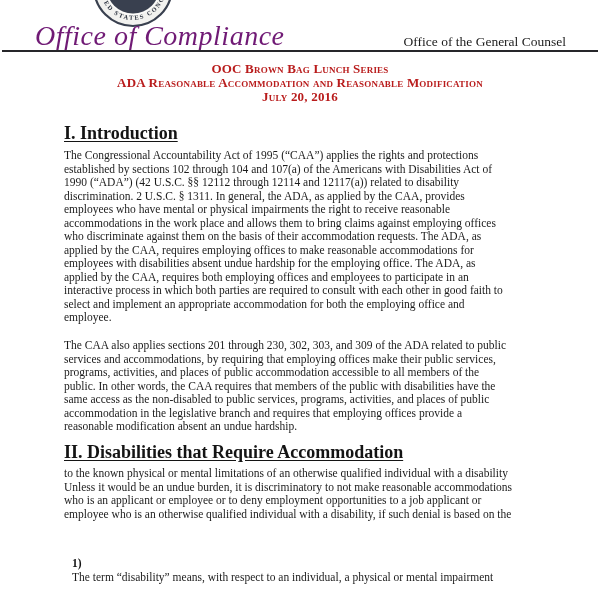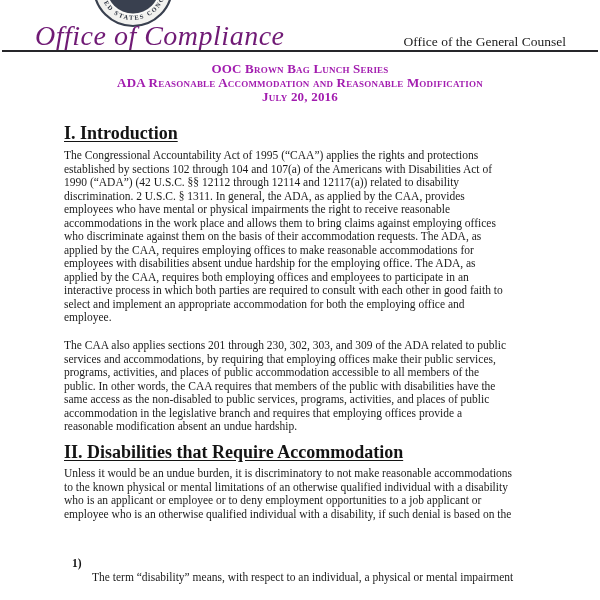--- a/index.html
+++ b/index.html
@@ -17,37 +17,37 @@
     position:absolute;right:34px;top:35px;font-size:13.5px;line-height:14px;
     color:#1b1b1b;white-space:nowrap;
   }
   #header-rule{
     position:absolute;left:2px;top:50px;width:596px;height:2px;background:#26262a;
   }
   
   #title-block{
     position:absolute;left:0;top:62px;width:600px;text-align:center;
     font-weight:bold;font-variant:small-caps;font-size:13px;line-height:14px;
-    color:#a21caf;letter-spacing:0.2px;
+    color:#b91c1c;letter-spacing:0.2px;
   }
   #title-block .t-line{white-space:nowrap;}
   
   .sec-heading{
     position:absolute;left:64px;font-size:18px;line-height:14px;font-weight:bold;
     text-decoration:underline;text-underline-offset:2px;color:#141414;white-space:nowrap;
   }
   .para{
     position:absolute;left:64px;font-size:11.5px;line-height:13.5px;color:#1b1b1b;
   }
   .para .tline{white-space:nowrap;}
   
   #item1{position:absolute;left:72px;top:556px;font-size:11.5px;line-height:14px;}
   #item1 .item-head{display:flex;font-weight:bold;color:#141414;}
   #item1 .item-num{width:20px;font-weight:bold;}
-  #item1 .item-body{margin-left:20px;font-weight:normal;white-space:nowrap;line-height:14.5px;color:#1b1b1b;}
+  #item1 .item-body{font-weight:normal;white-space:nowrap;line-height:14.5px;color:#1b1b1b;}
 </style>
 </head>
 <body>
 
 <div id="page">
 
   <svg id="seal" viewBox="0 0 80 28" xmlns="http://www.w3.org/2000/svg" aria-hidden="true">
     <g transform="translate(40,-13)">
       <circle r="39" fill="#f2f2ef" stroke="#39404f" stroke-width="2.2"></circle>
       <circle r="26.5" fill="#39404f"></circle>
@@ -97,22 +97,22 @@
       <div class="tline">services and accommodations, by requiring that employing offices make their public services,</div>
       <div class="tline">programs, activities, and places of public accommodation accessible to all members of the</div>
       <div class="tline">public. In other words, the CAA requires that members of the public with disabilities have the</div>
       <div class="tline">same access as the non-disabled to public services, programs, activities, and places of public</div>
       <div class="tline">accommodation in the legislative branch and requires that employing offices provide a</div>
       <div class="tline">reasonable modification absent an undue hardship.</div>
     </div>
 
   <div class="sec-heading" style="top:445px">II. Disabilities that Require Accommodation</div>
   <div class="para" style="top:467px">
+      <div class="tline">to the known physical or mental limitations of an otherwise qualified individual with a disability</div>
       <div class="tline">Unless it would be an undue burden, it is discriminatory to not make reasonable accommodations</div>
-      <div class="tline">to the known physical or mental limitations of an otherwise qualified individual with a disability</div>
       <div class="tline">who is an applicant or employee or to deny employment opportunities to a job applicant or</div>
       <div class="tline">employee who is an otherwise qualified individual with a disability, if such denial is based on the</div>
     </div>
 
   <div id="item1">
     <div class="item-head">
       <span class="item-num">1)</span>
     </div>
     <div class="item-body">
         <div class="tline">The term “disability” means, with respect to an individual, a physical or mental impairment</div>

